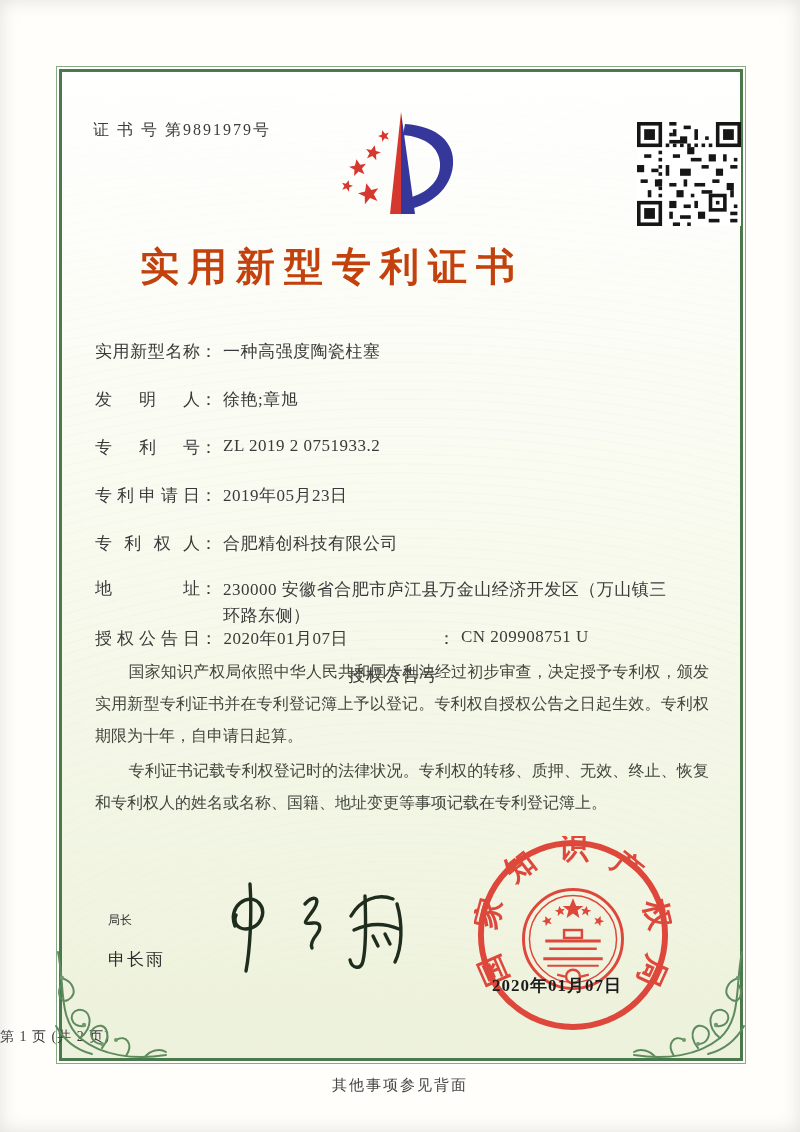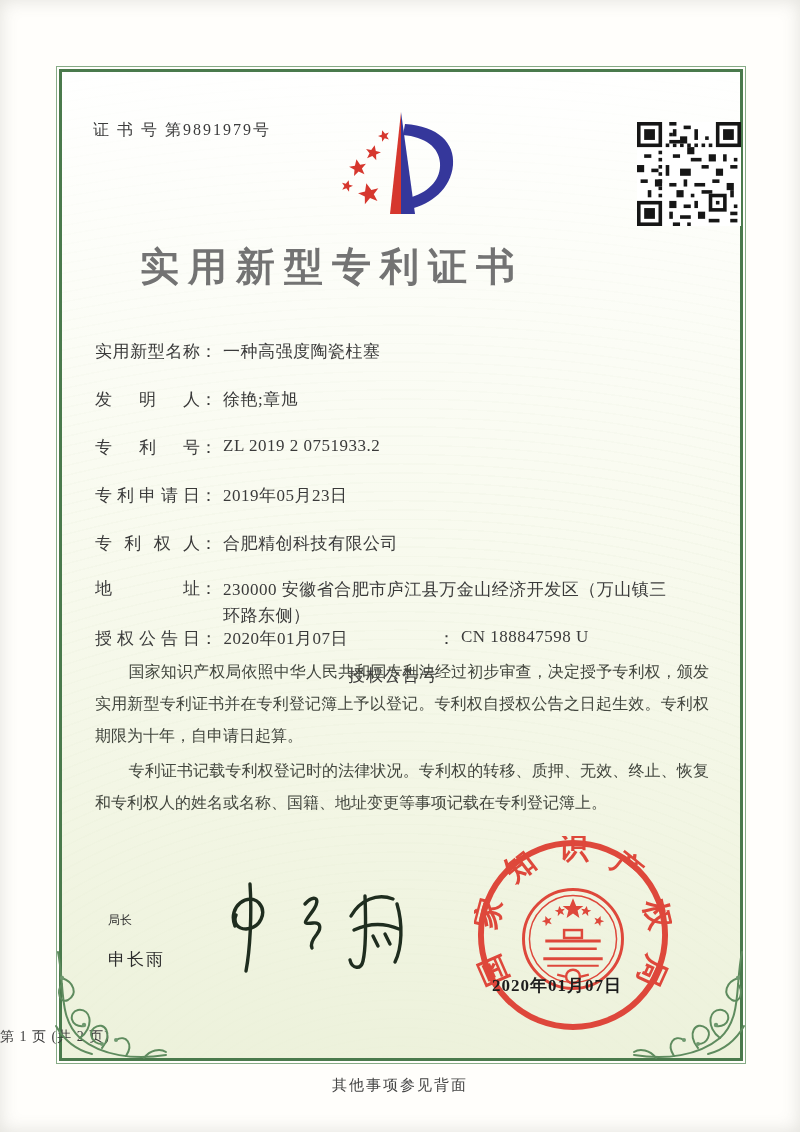--- a/index.html
+++ b/index.html
@@ -24,21 +24,21 @@
   }
   .ornament{position:absolute;z-index:3;}
   .ornament.left{left:50px;top:948px;}
   .ornament.right{left:632px;top:948px;transform:scaleX(-1);}
   
   .cert-no{position:absolute;left:93px;top:120px;font-size:16px;letter-spacing:2px;color:#3c3c3c;z-index:2;}
   .logo{position:absolute;left:338px;top:108px;z-index:2;}
   .qr{position:absolute;left:637px;top:122px;z-index:2;}
   .title{
     position:absolute;left:0;top:240px;width:664px;text-align:center;
-    font-size:39px;font-weight:700;letter-spacing:9px;color:#737373;z-index:2;
+    font-size:39px;font-weight:700;letter-spacing:9px;color:#c2410c;z-index:2;
   }
   
   .frow{position:absolute;left:95px;font-size:17px;color:#3a3a3a;z-index:2;display:flex;align-items:flex-start;}
   .f-label{display:inline-block;width:105px;text-align:justify;text-align-last:justify;flex:none;}
   .f-colon{flex:none;margin-right:6px;}
   .f-value{letter-spacing:.5px;}
   .row-name{top:340px;} .row-inventor{top:388px;} .row-patno{top:436px;}
   .row-filing{top:484px;} .row-patentee{top:532px;align-items:flex-end;} .row-address{top:577px;}
   .row-grant{top:627px;width:615px;}
   .row-address .f-value{width:450px;line-height:26px;}
@@ -233,21 +233,21 @@
   </div>
   <div class="frow row-grant">
     <span class="grant-first">
       <span class="f-label">授权公告日</span>
         <span class="f-colon">：</span>
       <span class="f-value">2020年01月07日</span>
     </span>
     <span class="grant-second">
       <span class="f-label">授权公告号</span>
         <span class="f-colon">：</span>
-      <span class="f-value">CN 188847598 U</span>
+      <span class="f-value">CN 209908751 U</span>
     </span>
   </div>
 
   <div class="paras">
     <p>国家知识产权局依照中华人民共和国专利法经过初步审查，决定授予专利权，颁发实用新型专利证书并在专利登记簿上予以登记。专利权自授权公告之日起生效。专利权期限为十年，自申请日起算。</p>
     <p>专利证书记载专利权登记时的法律状况。专利权的转移、质押、无效、终止、恢复和专利权人的姓名或名称、国籍、地址变更等事项记载在专利登记簿上。</p>
   </div>
 
   <div class="officer-title">局长</div>
   <div class="officer-name">申长雨</div>

